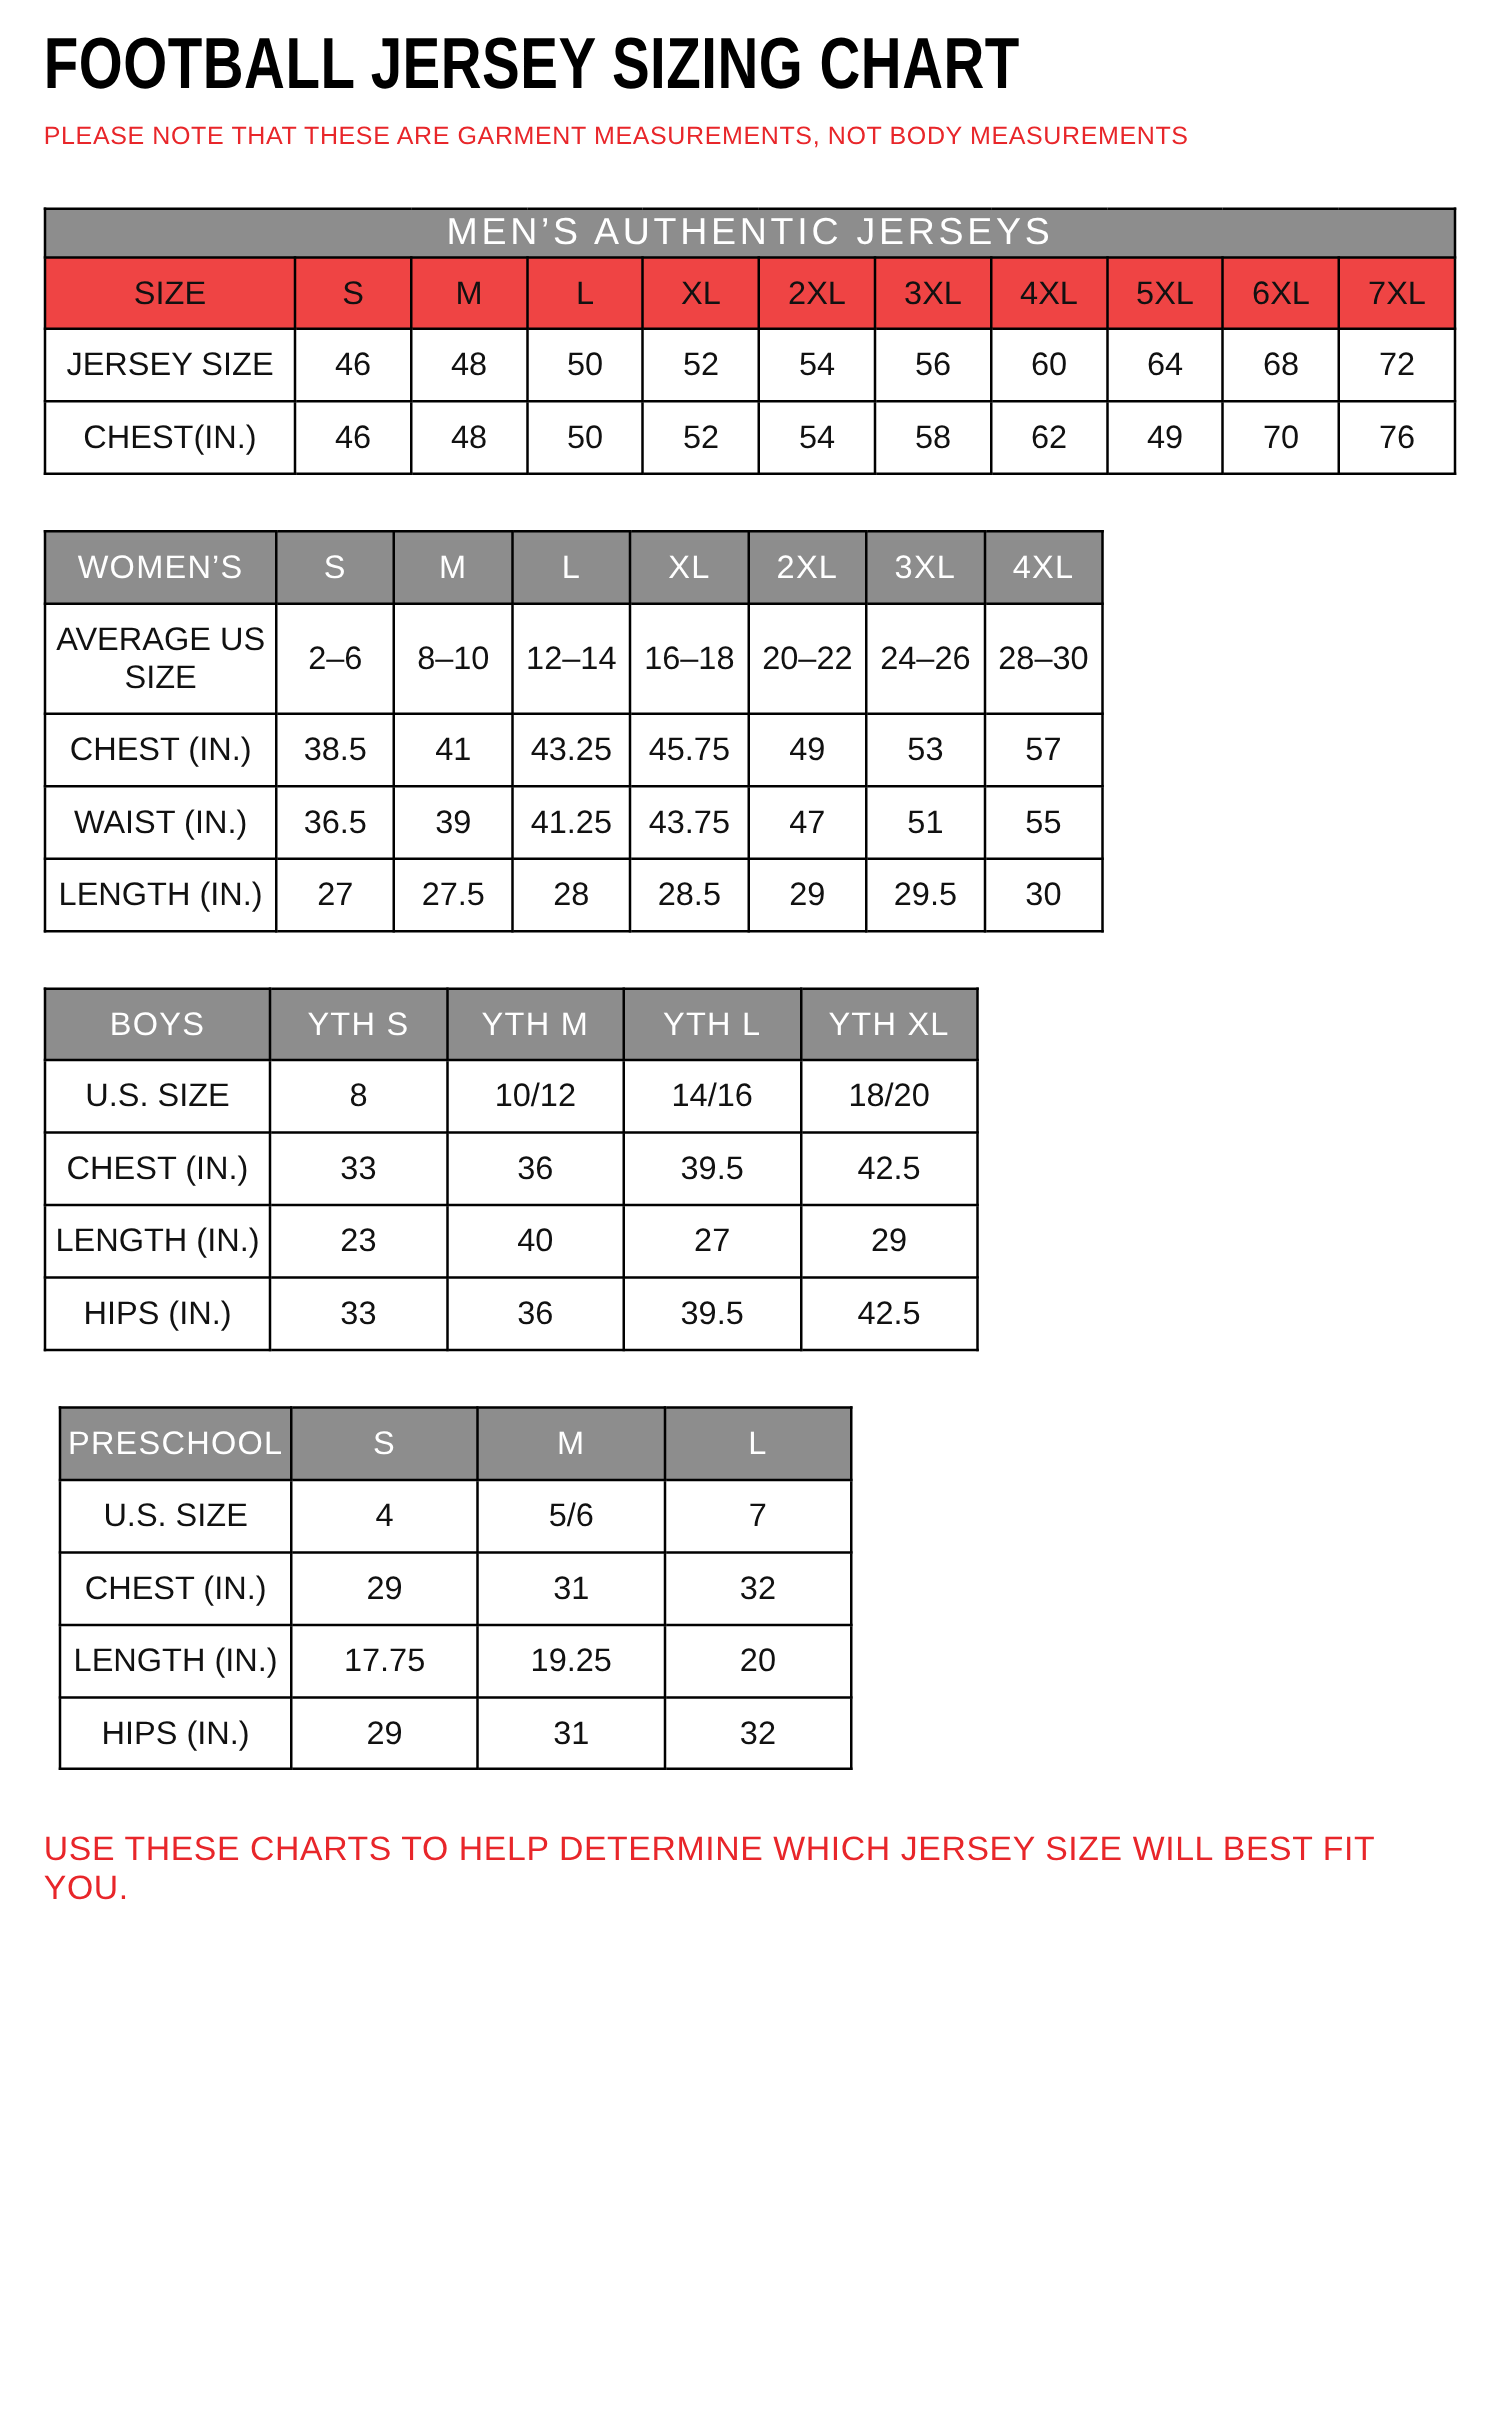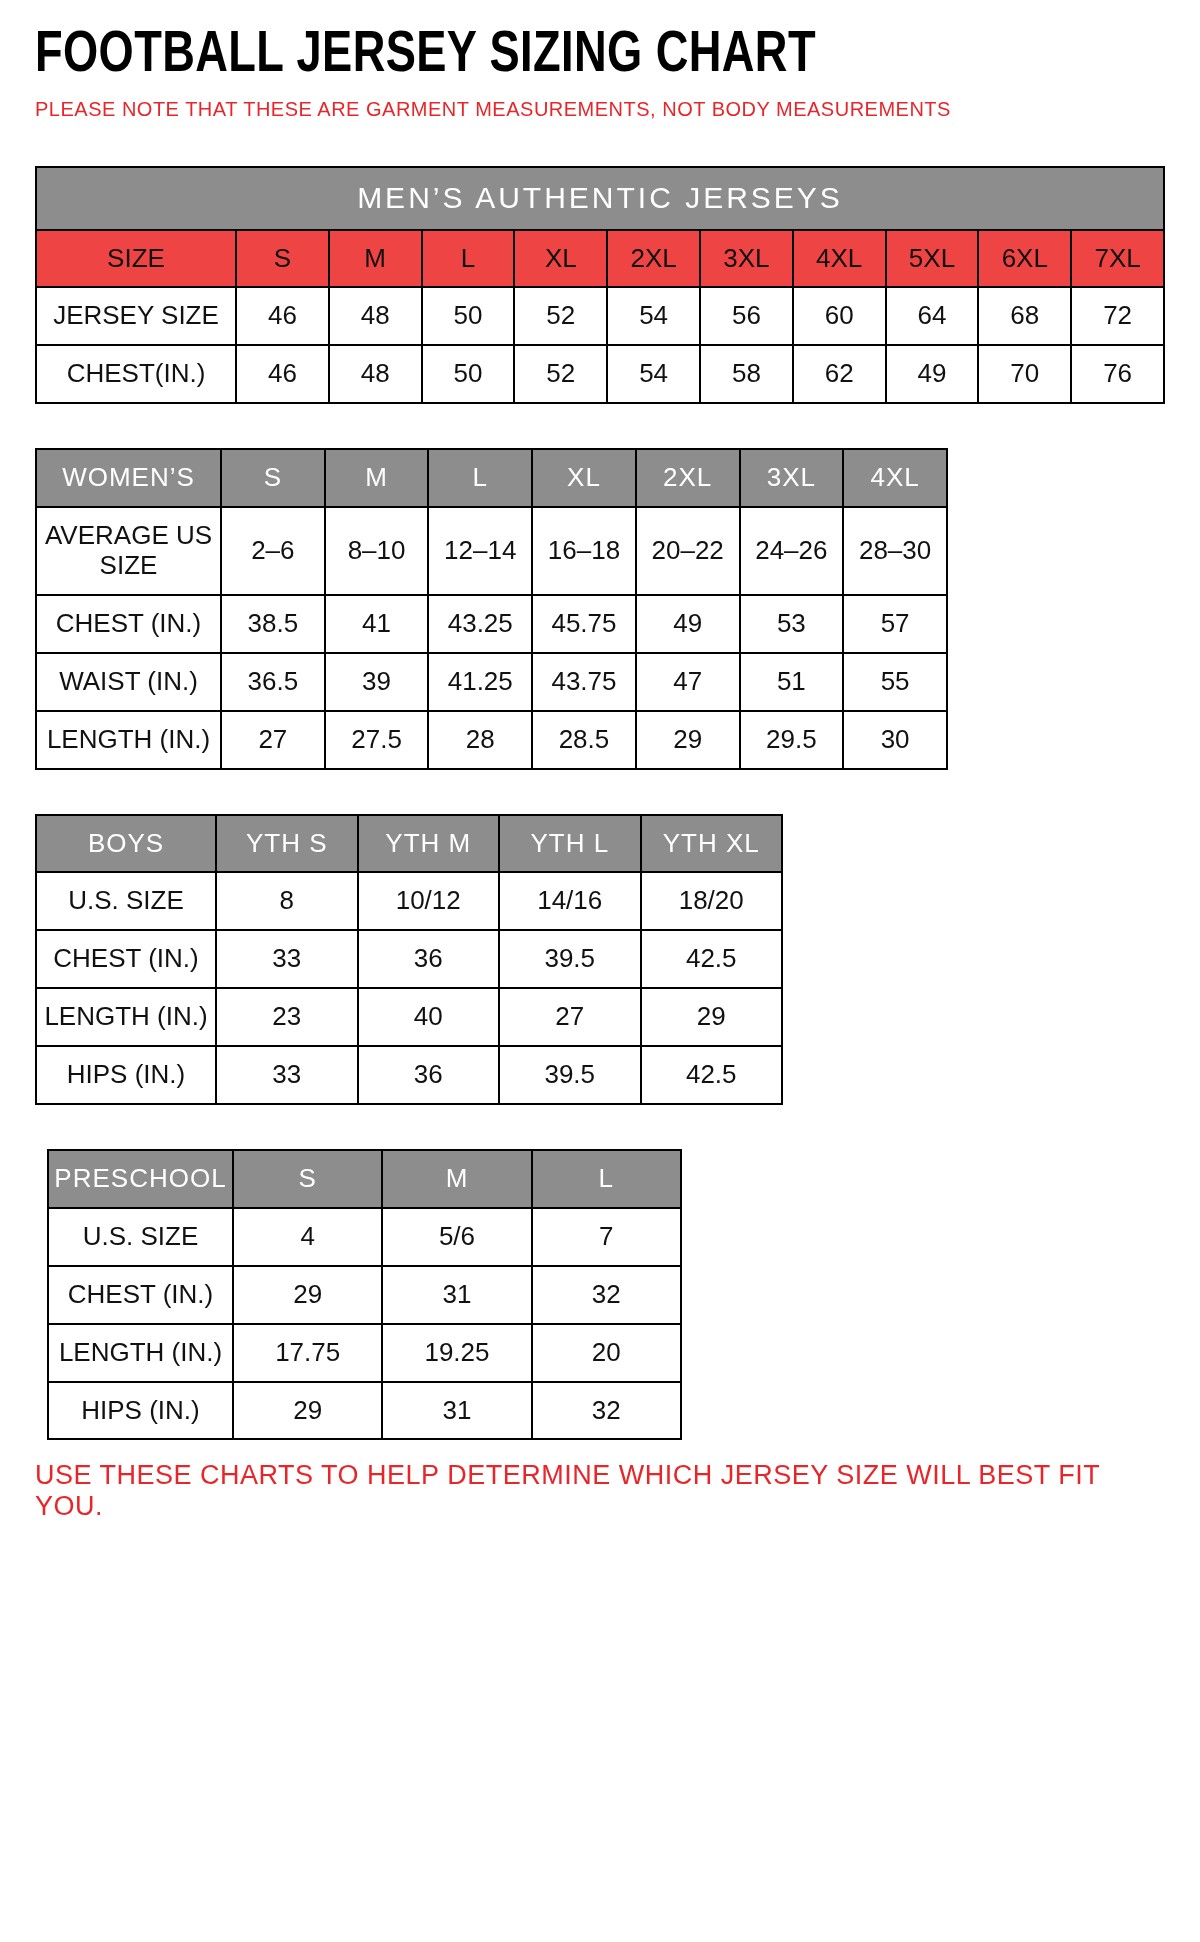--- a/index.html
+++ b/index.html
@@ -44,38 +44,38 @@
     font-size:26px;
     padding:13px 4px;
     color:var(--ink);
     line-height:1.15;
   }
   table.sizing td.banner {
     background:var(--gray);
     color:#fff;
     font-size:30px;
     letter-spacing:3px;
-    padding:13px 4px;
+    padding:1px 4px;
   }
   table.sizing td.gray-header {
     background:var(--gray);
     color:#fff;
     letter-spacing:1px;
   }
   table.sizing td.plain-header { background:#ef4444; }
 
   .t-mens      { width:1130px; }
-  .t-womens    { width:913px; }
+  .t-womens    { width:848px; }
   .t-boys      { width:748px; }
   .t-preschool { width:635px;margin-left:12px; }
 
   .footer-note {
     color:var(--red);
     font-size:27px;
-    margin-top:20px;
+    margin-top:48px;
     letter-spacing:0.5px;
   }
 </style>
 </head>
 <body>
 
 <div class="page">
 
   <h1 class="title">FOOTBALL JERSEY SIZING CHART</h1>
 

